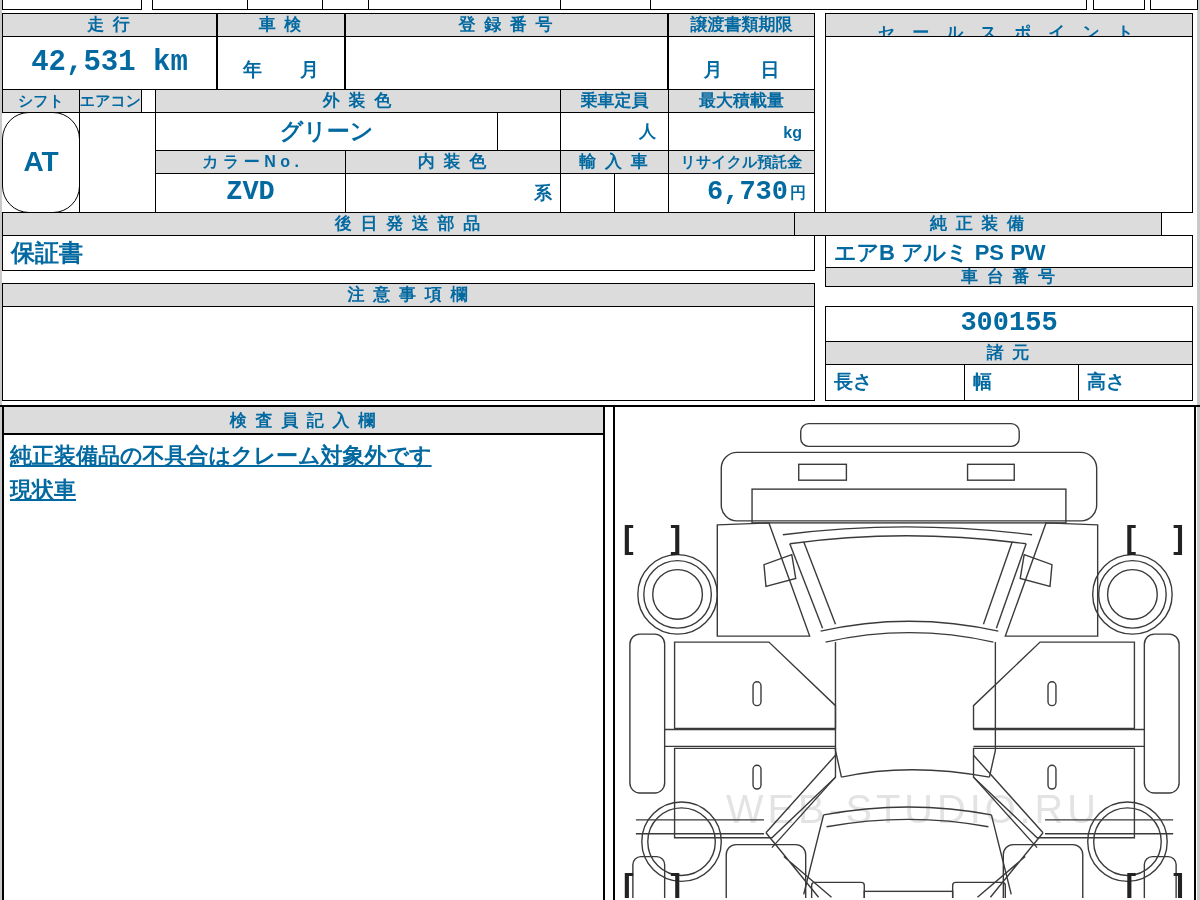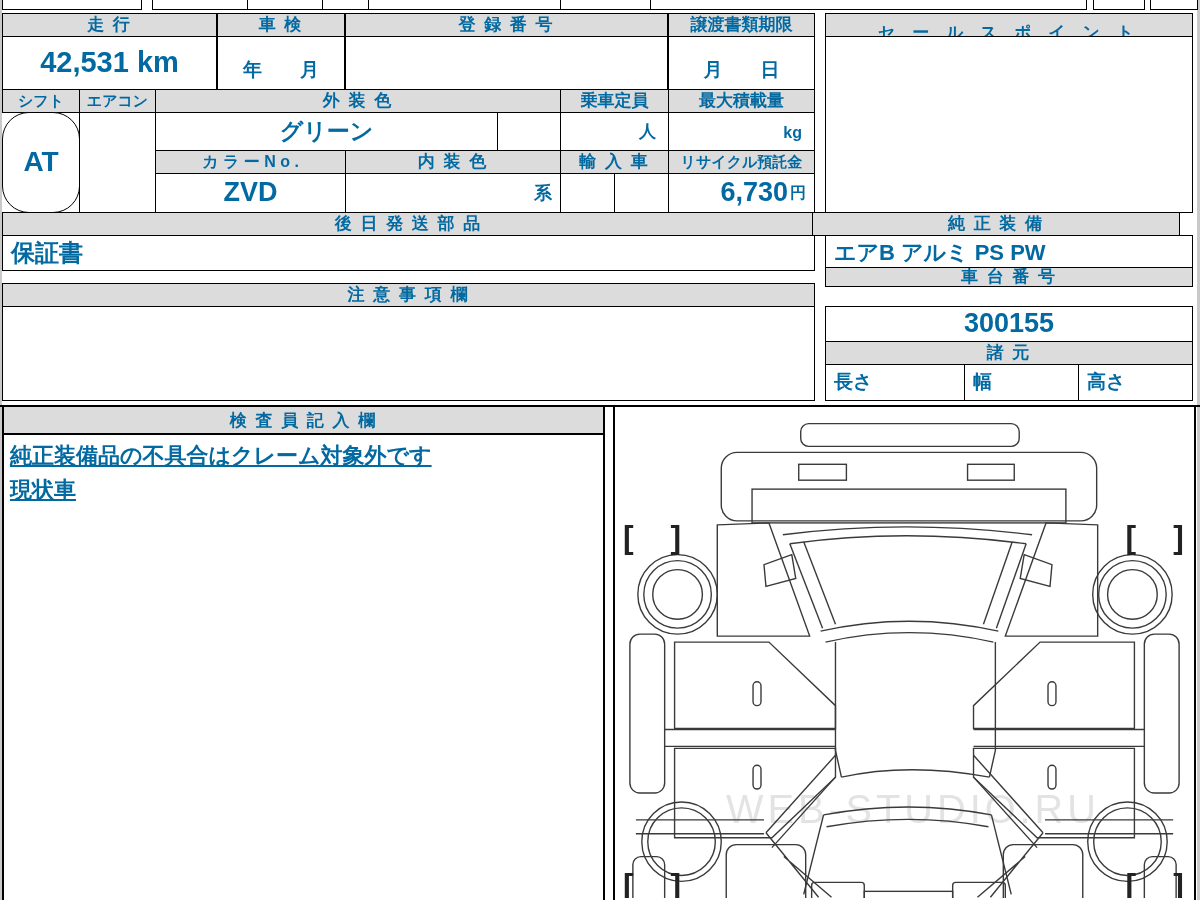--- a/index.html
+++ b/index.html
@@ -6,21 +6,21 @@
   body{background:#cfcfcf;font-family:"Liberation Sans",sans-serif;}
   #page{position:relative;width:1200px;height:900px;background:#ffffff;overflow:hidden;color:#0369a1;}
   .c{position:absolute;box-sizing:border-box;border:1px solid #000;background:#fff;
      display:flex;align-items:center;justify-content:center;font-weight:bold;overflow:hidden;
      white-space:pre;line-height:1.1;}
   .h{background:#dcdcdc;font-size:17px;letter-spacing:2px;}
   .hs{background:#dcdcdc;font-size:15px;letter-spacing:0;}
   .left{justify-content:flex-start;padding-left:8px;}
   .right{justify-content:flex-end;padding-right:12px;}
   .bottom{align-items:flex-end;padding-bottom:8px;}
-  .num{font-family:Liberation Sans, sans-serif;align-items:center;}
+  .num{font-family:Liberation Mono, monospace;align-items:center;}
   .strip{position:absolute;box-sizing:border-box;border:1px solid #000;border-top:none;background:#fff;}
   .rule{position:absolute;background:#000;}
   .uline{display:block;font-size:22px;font-weight:bold;text-decoration:underline;margin:2px 0 4px 0;}
   .edge{position:absolute;background:#c9c9c9;}
   .unit{font-size:16px;font-weight:bold;margin-left:2px;}
   svg text{font-family:"Liberation Sans",sans-serif;}
 </style>
 </head>
 <body>
 
@@ -43,21 +43,21 @@
   <div class="c h" style="left:217px;top:13px;width:128px;height:24px;"><span>車 検</span></div>
   <div class="c h" style="left:345px;top:13px;width:323px;height:24px;"><span>登 録 番 号</span></div>
   <div class="c h" style="left:668px;top:13px;width:147px;height:24px;letter-spacing:0;"><span>譲渡書類期限</span></div>
 
   <div class="c num" style="left:2px;top:36px;width:215px;height:54px;font-size:29px;"><span>42,531 km</span></div>
   <div class="c bottom" style="left:217px;top:36px;width:128px;height:54px;font-size:19px;"><span>年　　月</span></div>
   <div class="c" style="left:345px;top:36px;width:323px;height:54px;"><span></span></div>
   <div class="c bottom" style="left:668px;top:36px;width:147px;height:54px;font-size:19px;"><span>月　　日</span></div>
 
   <div class="c hs" style="left:2px;top:89px;width:78px;height:24px;"><span>シフト</span></div>
-  <div class="c hs" style="left:79px;top:89px;width:77px;height:24px;"><span>エアコン</span></div>
+  <div class="c hs" style="left:79px;top:89px;width:63px;height:24px;"><span>エアコン</span></div>
   <div class="c h" style="left:155px;top:89px;width:406px;height:24px;"><span>外 装 色</span></div>
   <div class="c h" style="left:560px;top:89px;width:109px;height:24px;letter-spacing:0;"><span>乗車定員</span></div>
   <div class="c h" style="left:668px;top:89px;width:147px;height:24px;letter-spacing:0;"><span>最大積載量</span></div>
 
   <div class="c" style="left:2px;top:112px;width:78px;height:101px;font-size:28px;border-radius:27px;"><span>AT</span></div>
   <div class="c" style="left:79px;top:112px;width:77px;height:101px;"><span></span></div>
   <div class="c" style="left:155px;top:112px;width:343px;height:39px;font-size:23px;"><span>グリーン</span></div>
   <div class="c" style="left:497px;top:112px;width:64px;height:39px;"></div>
   <div class="c right bottom" style="left:560px;top:112px;width:109px;height:39px;font-size:17px;"><span>人</span></div>
   <div class="c right bottom" style="left:668px;top:112px;width:147px;height:39px;font-size:16px;"><span>kg</span></div>
@@ -71,21 +71,21 @@
   <div class="c right bottom" style="left:345px;top:173px;width:216px;height:40px;font-size:18px;padding-right:8px;"><span>系</span></div>
   <div class="c" style="left:560px;top:173px;width:55px;height:40px;"><span></span></div>
   <div class="c" style="left:614px;top:173px;width:55px;height:40px;"></div>
   <div class="c right" style="left:668px;top:173px;width:147px;height:40px;padding-right:8px;"><span class="num" style="font-size:27px;">6,730</span><span class="unit">円</span></div>
 
   <div class="c h" style="left:2px;top:212px;width:813px;height:24px;"><span>後 日 発 送 部 品</span></div>
   <div class="c left" style="left:2px;top:235px;width:813px;height:36px;font-size:24px;"><span>保証書</span></div>
 
   <div class="c h" style="left:825px;top:13px;width:368px;height:41px;letter-spacing:6px;"><span>セ ー ル ス ポ イ ン ト</span></div>
   <div class="c" style="left:825px;top:36px;width:368px;height:177px;"><span></span></div>
-  <div class="c h" style="left:812px;top:212px;width:368px;height:24px;"><span>純 正 装 備</span></div>
+  <div class="c h" style="left:794px;top:212px;width:368px;height:24px;"><span>純 正 装 備</span></div>
   <div class="c left" style="left:825px;top:235px;width:368px;height:36px;font-size:22px;"><span>エアB アルミ PS PW</span></div>
 
   <div class="c h" style="left:2px;top:283px;width:813px;height:24px;"><span>注 意 事 項 欄</span></div>
   <div class="c" style="left:2px;top:306px;width:813px;height:95px;"><span></span></div>
 
   <div class="c h" style="left:825px;top:267px;width:368px;height:20px;text-align:right;"><span>車 台 番 号</span></div>
   <div class="c num" style="left:825px;top:306px;width:368px;height:36px;font-size:27px;"><span>300155</span></div>
   <div class="c h" style="left:825px;top:341px;width:368px;height:24px;"><span>諸 元</span></div>
   <div class="c left" style="left:825px;top:364px;width:140px;height:37px;font-size:19px;"><span>長さ</span></div>
   <div class="c left" style="left:964px;top:364px;width:115px;height:37px;font-size:19px;"><span>幅</span></div>

